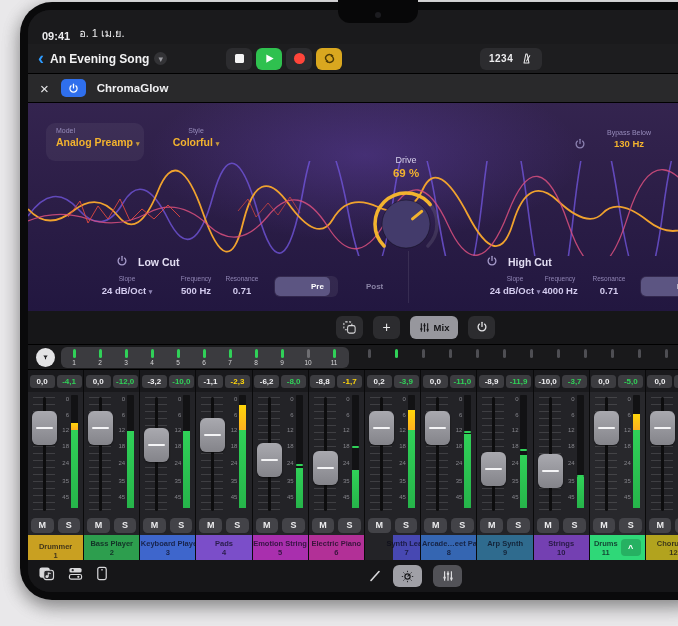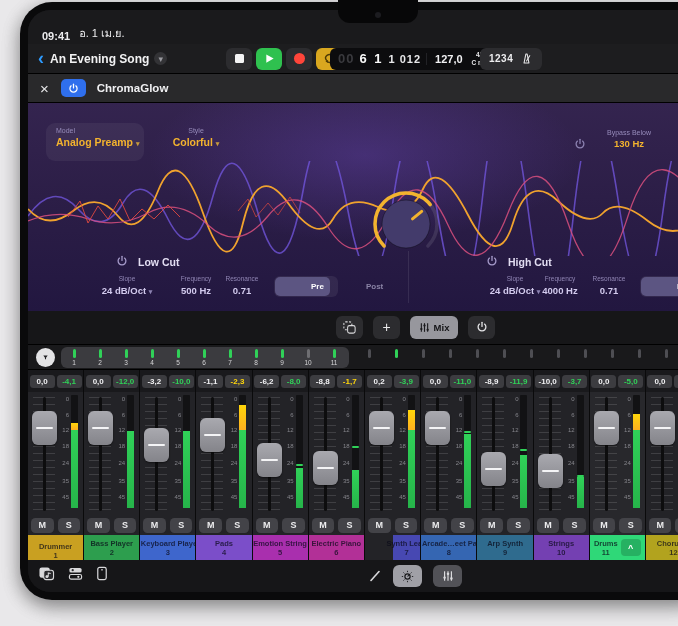--- a/index.html
+++ b/index.html
@@ -145,34 +145,20 @@
             </button>
         <button class="tbtn cycle">
           <svg width="13" height="11" viewBox="0 0 14 12">
                 <path d="M3.5 7.5 A4 3.5 0 0 1 10 3.2" fill="none" stroke="#4d3a05" stroke-width="1.6" stroke-linecap="round"></path>
                 <path d="M10.5 4.5 A4 3.5 0 0 1 4 8.8" fill="none" stroke="#4d3a05" stroke-width="1.6" stroke-linecap="round"></path>
                 <path d="M9 1 L11.5 3.4 L8.4 4.4 Z" fill="#4d3a05"></path>
                 <path d="M5 11 L2.5 8.6 L5.6 7.6 Z" fill="#4d3a05"></path>
               </svg>
         </button>
       </div>
-      <div class="lcd">
-        <span class="dim">00</span>
-        <span class="big">6 1</span>
-        <span class="mid">1 012</span>
-        <span class="tempo">127,0</span>
-        <span class="sig">
-          <span>4/4</span>
-          <span>C maj</span>
-        </span>
-        <span class="io">
-          <span><span>In</span> <span>Out</span></span>
-          <span class="midibadge">MIDI</span>
-        </span>
-      </div>
       <div class="countpill">
         <span class="cin">1234</span>
         <svg width="13" height="13" viewBox="0 0 16 16">
               <path d="M5 13.5 L7.2 2.5 L8.8 2.5 L11 13.5 Z" fill="none" stroke="#e6e6e8" stroke-width="1.3" stroke-linejoin="round"></path>
               <path d="M8 11 L12 4.5" stroke="#e6e6e8" stroke-width="1.3" stroke-linecap="round"></path>
             </svg>
       </div>
     </div>
 
     <div class="plughead">
@@ -214,20 +200,24 @@
       </span>
       <div class="bypassbox">
         <div class="plabel">Bypass Below</div>
         <div class="goldval" style="font-size:9.5px;">130 Hz</div>
       </div>
       <div class="levelbox">
         <div class="plabel">Level</div>
         <div class="goldval" style="font-size:9.5px;">0.0</div>
       </div>
 
+      <div class="drivebox">
+        <div class="drivelabel">Drive</div>
+        <div class="driveval">69 %</div>
+      </div>
       <svg class="knob" width="74" height="74" viewBox="0 0 74 74">
         <circle cx="37" cy="37" r="31" fill="none" stroke="rgba(255,255,255,0.10)" stroke-width="3.5" pathLength="100" stroke-dasharray="75 25" transform="rotate(135 37 37)" stroke-linecap="round"></circle>
         <circle cx="37" cy="37" r="31" fill="none" stroke="#f3b32e" stroke-width="3.5" pathLength="100" stroke-dasharray="51.8 48.2" transform="rotate(135 37 37)" stroke-linecap="round"></circle>
         <circle cx="37" cy="37" r="24" fill="#433b6b" stroke="rgba(0,0,0,0.35)" stroke-width="1"></circle>
         <line x1="43.5" y1="31.8" x2="52.7" y2="24.4" stroke="#f3b32e" stroke-width="3" stroke-linecap="round"></line>
       </svg>
 
       <div class="cutsec">
         <div class="cuthead" style="left:88px;top:150px;">
           <span class="cutpwr">

